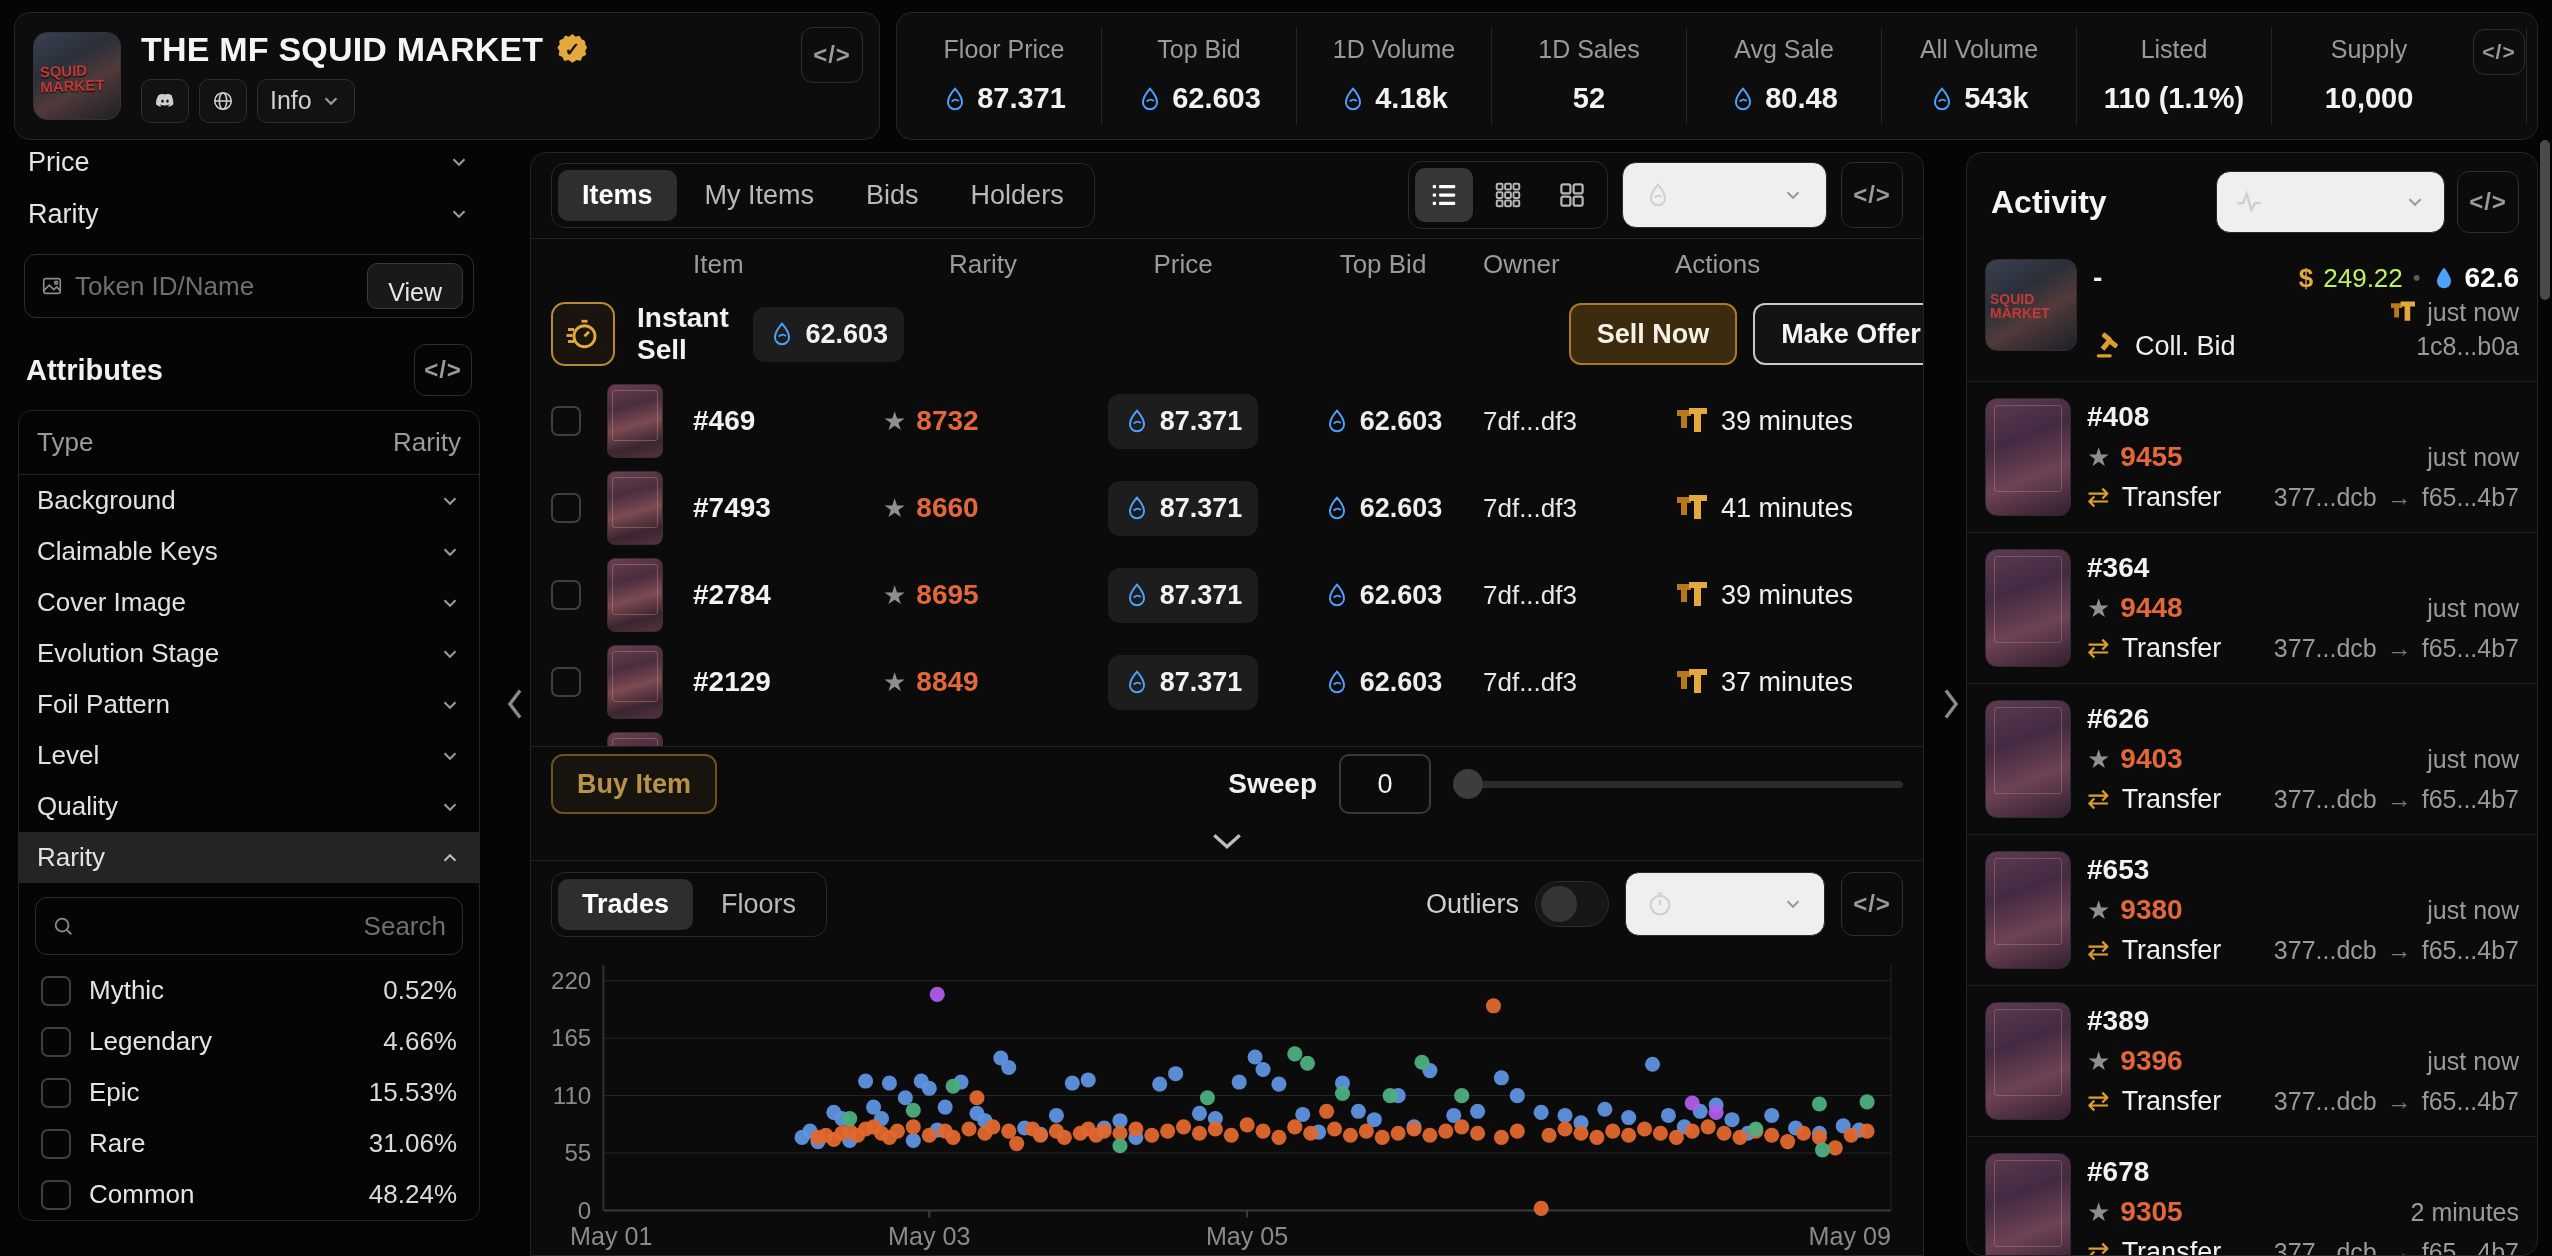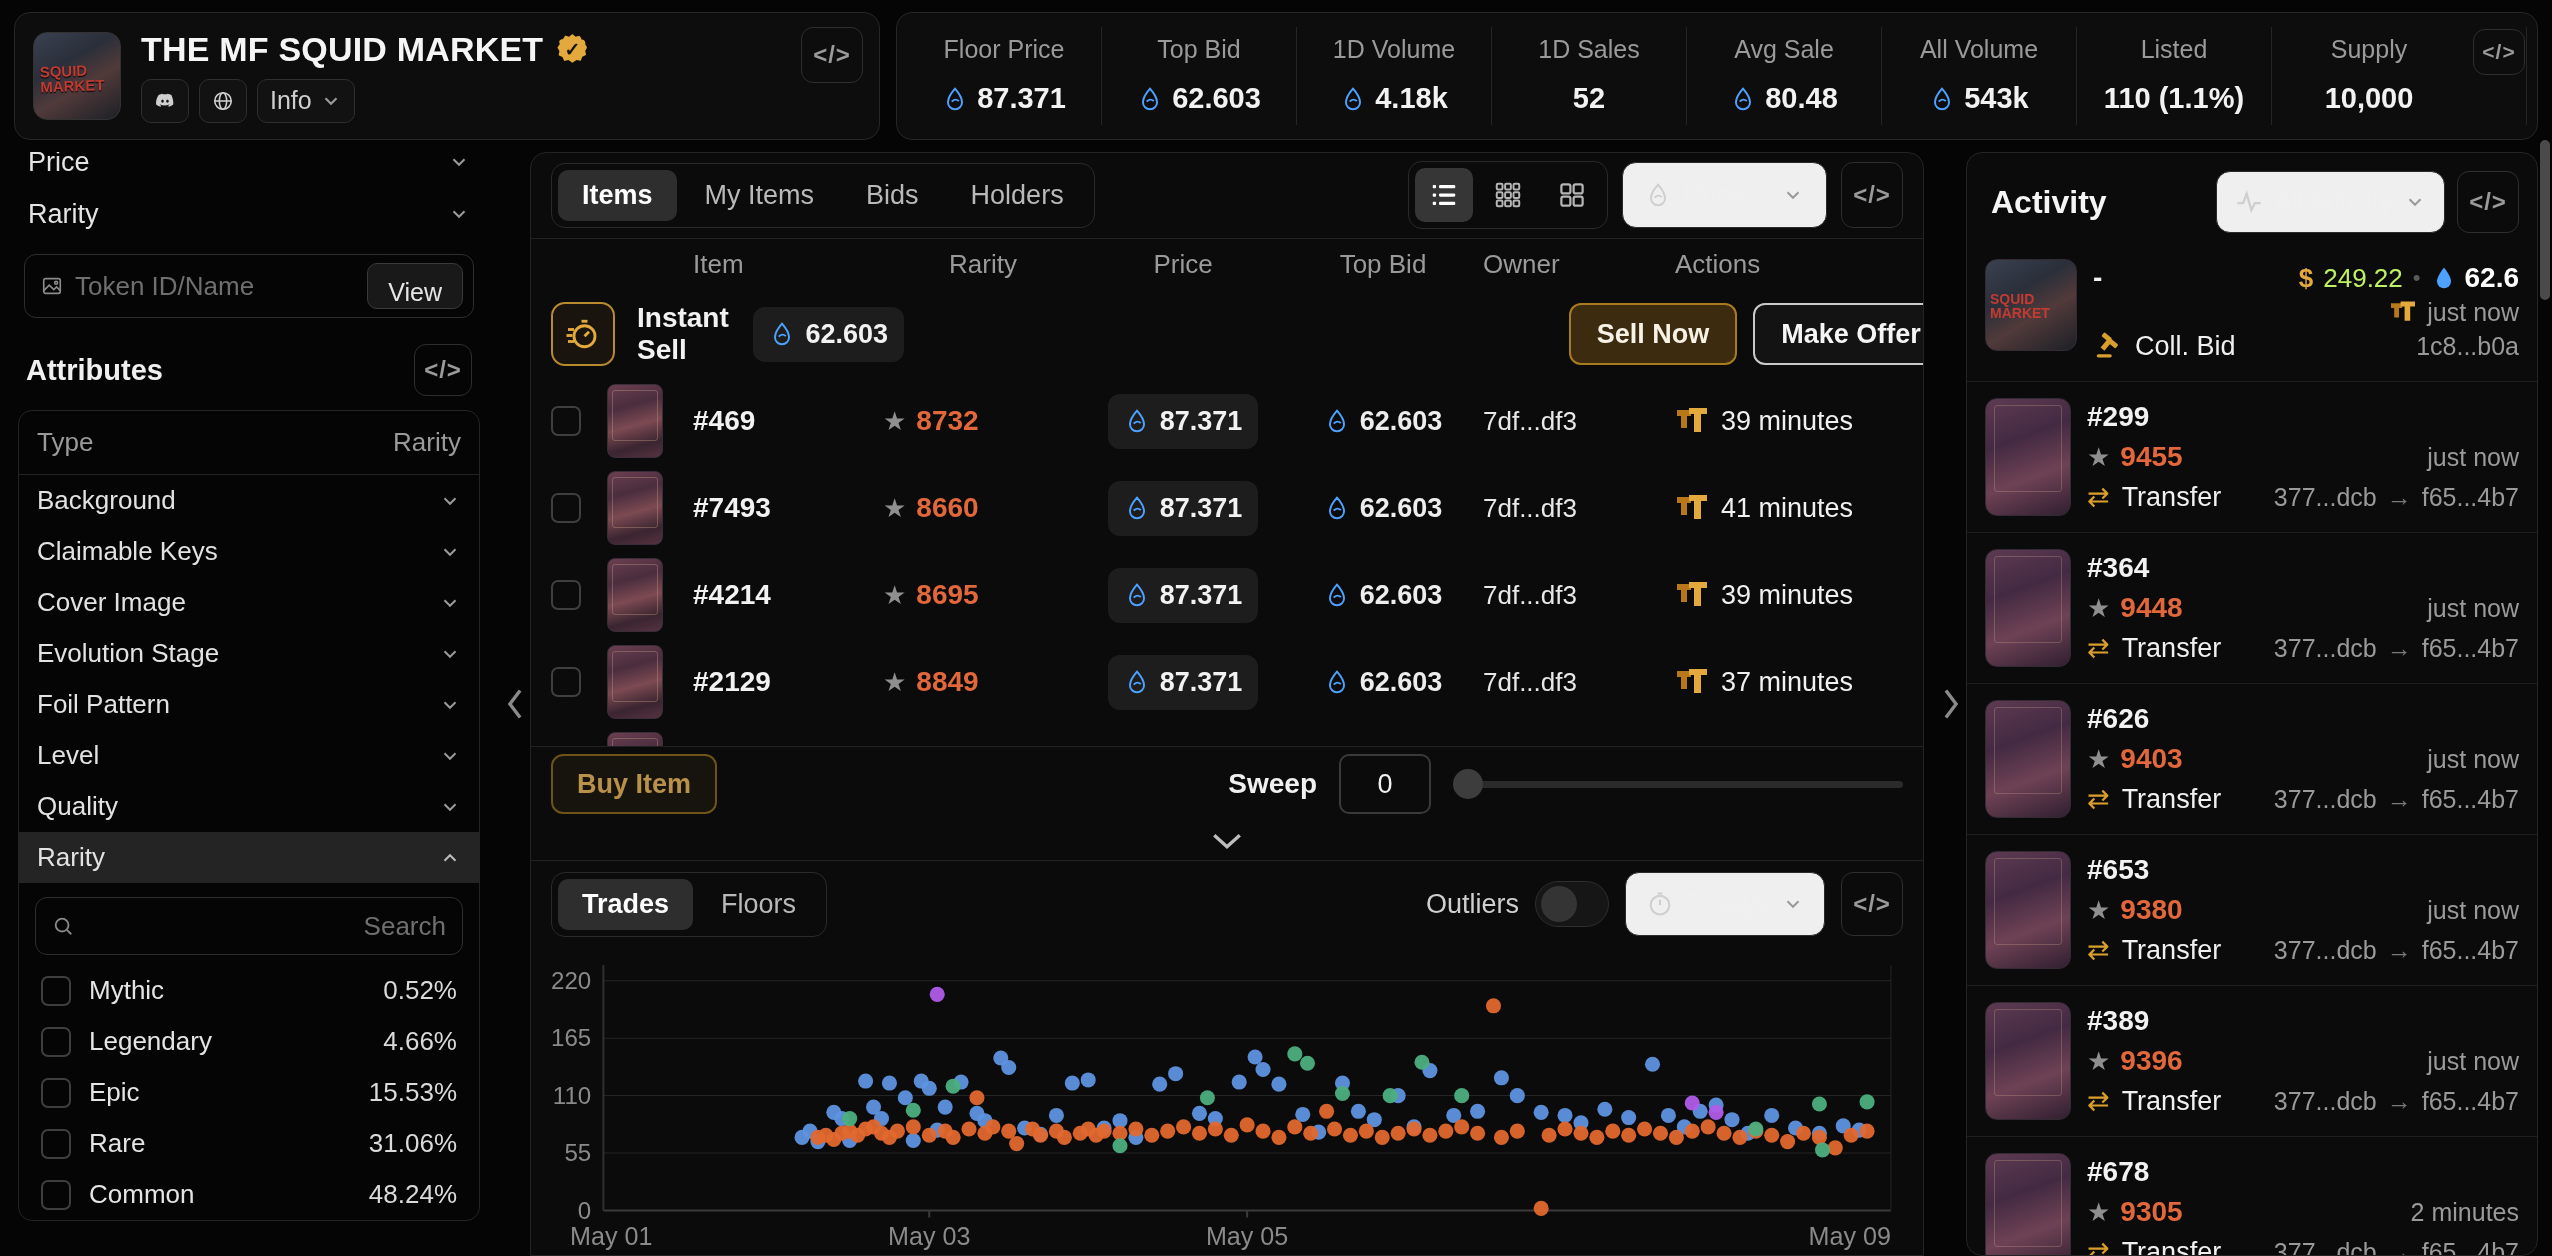--- a/index.html
+++ b/index.html
@@ -586,21 +586,21 @@
                 </svg>
                 <span>41 minutes</span>
               </div>
           </div>
         </div>
 
         <div class="item-row">
           <div class="grid-cols">
             <span class="cbox"></span>
             <div class="thumb"></div>
-            <div class="item-id">#4214</div>
+            <div class="item-id">#2784</div>
             <div class="rarity-cell">
                 <span class="star">★</span>
                 <span class="rarity-num">8695</span>
               </div>
             <div class="chip">
                 <svg class="drop" viewBox="0 0 24 24" fill="none" stroke="#4da2ff" stroke-width="1.8">
                   <path d="M12 2.5C12 2.5 5.5 10 5.5 15a6.5 6.5 0 0 0 13 0C18.5 10 12 2.5 12 2.5Z"></path>
                   <path d="M9 14.5c2-2.5 4.5-2.5 6.5-.5"></path>
                 </svg>
                 <span>87.371</span>
@@ -968,21 +968,21 @@
                 </span>
               <span class="tx-hash">1c8...b0a</span>
             </div>
           </div>
         </div>
 
         <div class="act-item">
           <div class="act-thumb tall"></div>
           <div class="act-body">
             <div class="act-line">
-                <span class="act-id">#299</span>
+                <span class="act-id">#408</span>
                 <span></span>
               </div>
             <div class="act-line">
               <span class="rarity-cell">
                   <span class="star">★</span>
                   <span class="rarity-num">9455</span>
                 </span>
               <span class="act-time">just now</span>
             </div>
             <div class="act-line">

